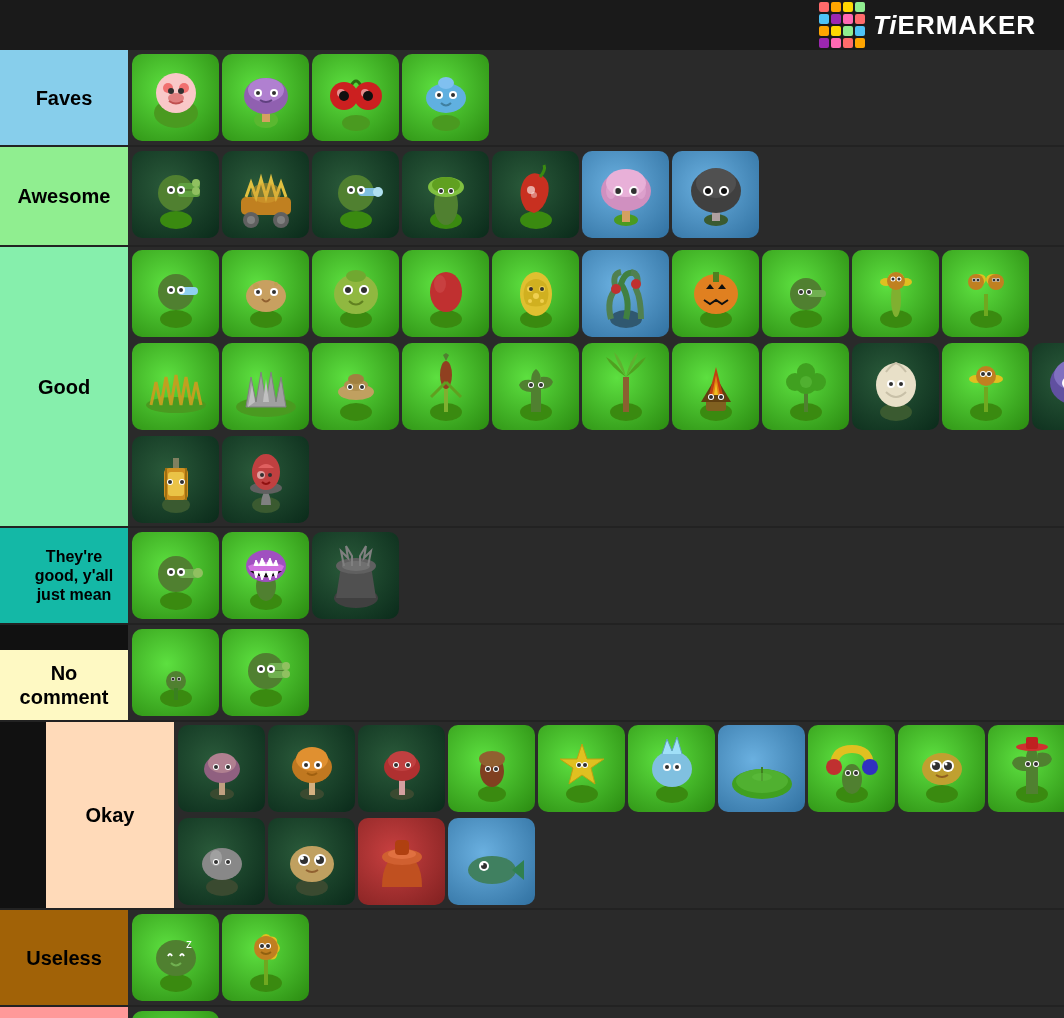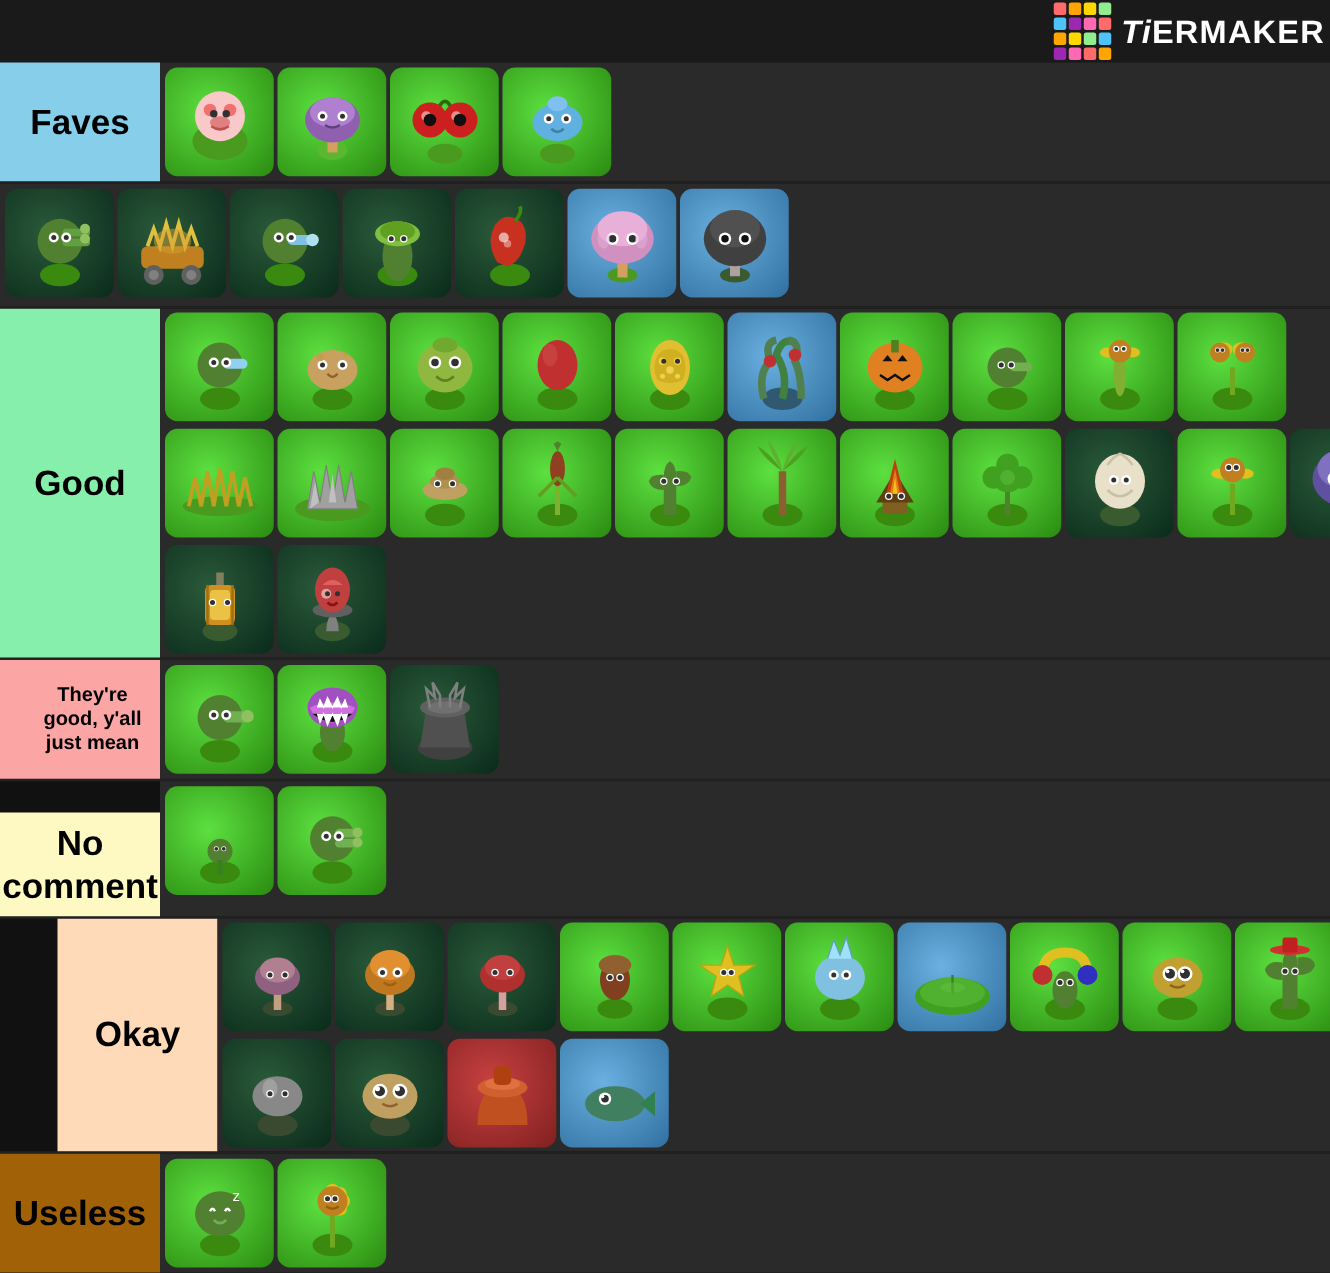--- a/index.html
+++ b/index.html
@@ -12,21 +12,21 @@
     .tier-list {
       display: flex;
       flex-direction: column;
       width: 1064px;
     }
     .header-row {
       display: flex;
       align-items: center;
       justify-content: flex-end;
       background: #1a1a1a;
-      padding: 8px 4px;
+      padding: 8px 28px;
       height: 50px;
     }
     .tiermaker-logo {
       display: flex;
       align-items: center;
       gap: 8px;
     }
     .logo-grid {
       display: grid;
       grid-template-columns: repeat(4, 10px);
@@ -50,21 +50,21 @@
       min-height: 90px;
       border-bottom: 2px solid #222;
     }
     .tier-label {
       display: flex;
       align-items: center;
       justify-content: center;
       min-width: 128px;
       max-width: 128px;
       text-align: center;
-      font-size: 28px;
+      font-size: 20px;
       font-weight: bold;
       color: #000;
       padding: 8px;
       line-height: 1.2;
     }
     .tier-items {
       display: flex;
       flex-wrap: wrap;
       align-content: flex-start;
       flex: 1;
@@ -93,21 +93,21 @@
     .plant-card.blue-bg {
       background: radial-gradient(circle at 40% 40%, #6ab0e0, #3070a0);
     }
     .plant-card.red-bg {
       background: radial-gradient(circle at 40% 40%, #c84040, #802020);
     }
     
     .color-faves { background: #87ceeb; }
     .color-awesome { background: #90ee90; }
     .color-good { background: #86efac; }
-    .color-theyre-good { background: #fca5a5; padding-left: 28px; }
+    .color-theyre-good { background: #14b8a6; padding-left: 28px; }
     .color-no-comment { background: #fef9c3; margin-top: 25px; }
     .color-okay { background: #ffdab9; margin-left: 46px; }
     .color-useless { background: #a16207; }
     .color-nope { background: #ff9999; }
 
     .tier-items-multi {
       display: flex;
       flex-direction: column;
       flex: 1;
       background: #2a2a2a;
@@ -204,20 +204,21 @@
           <circle cx="33" cy="37" r="2" fill="#303030"></circle>
           <circle cx="47" cy="37" r="2" fill="#303030"></circle>
           <path d="M35 45 Q40 50 45 45" stroke="#4080a0" stroke-width="2" fill="none"></path>
           <ellipse cx="40" cy="25" rx="8" ry="6" fill="#80c0f0"></ellipse>
         </svg>
       </div>
     </div>
   </div>
 
   <div class="tier-row" style="min-height:100px">
+    <div class="tier-label color-awesome">Awesome</div>
     <div class="tier-items">
 
       <div class="plant-card dark-bg">
         <svg width="80" height="80" viewBox="0 0 80 80">
           <ellipse cx="40" cy="65" rx="16" ry="9" fill="#3a8a10"></ellipse>
           <circle cx="40" cy="38" r="18" fill="#508030"></circle>
           <rect x="42" y="28" width="22" height="6" rx="3" fill="#60a040"></rect>
           <rect x="42" y="36" width="22" height="6" rx="3" fill="#60a040"></rect>
           <circle cx="35" cy="35" r="4" fill="white"></circle>
           <circle cx="45" cy="35" r="4" fill="white"></circle>

